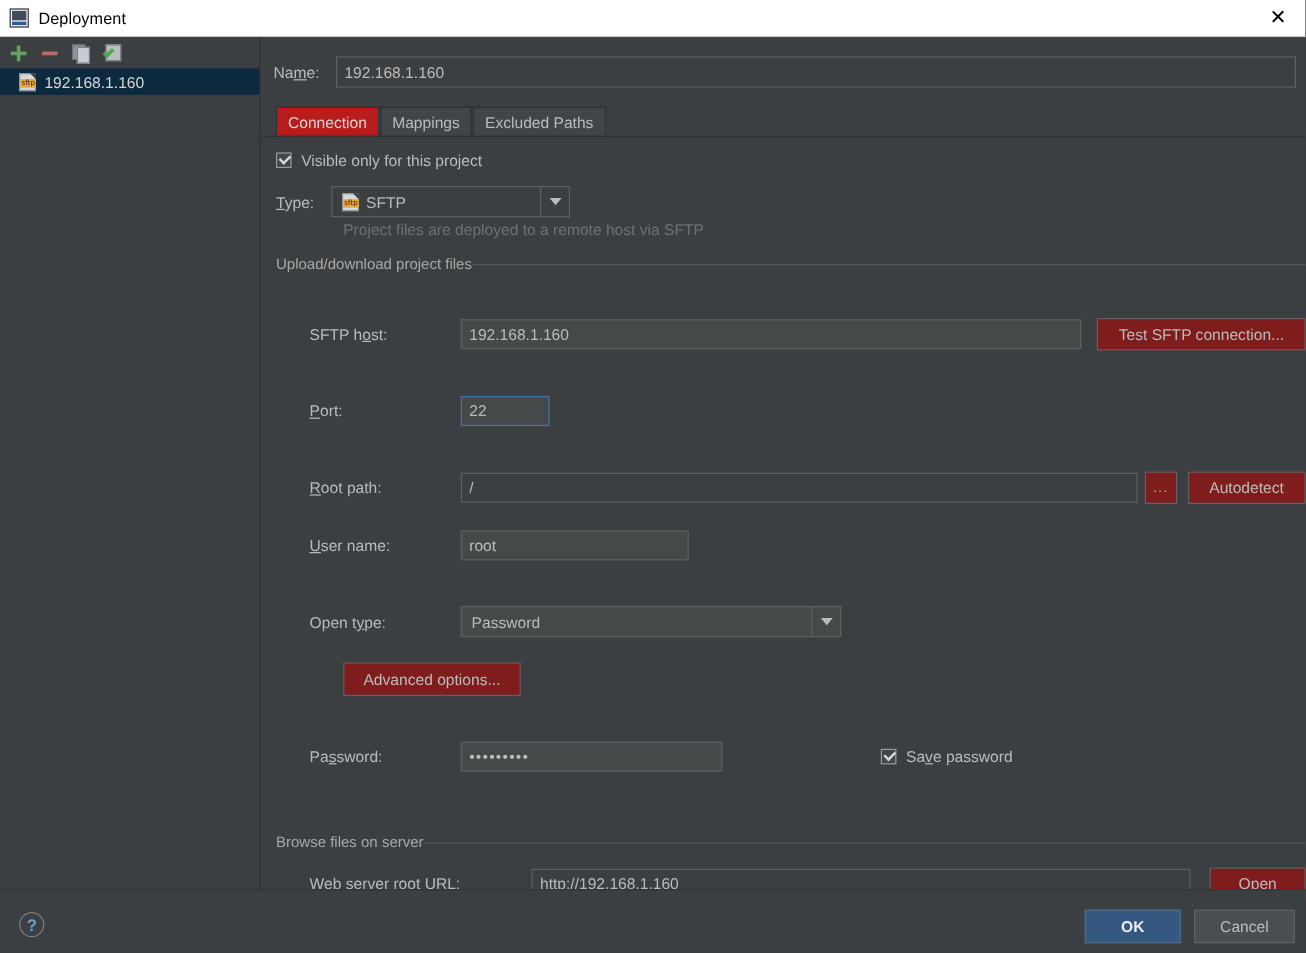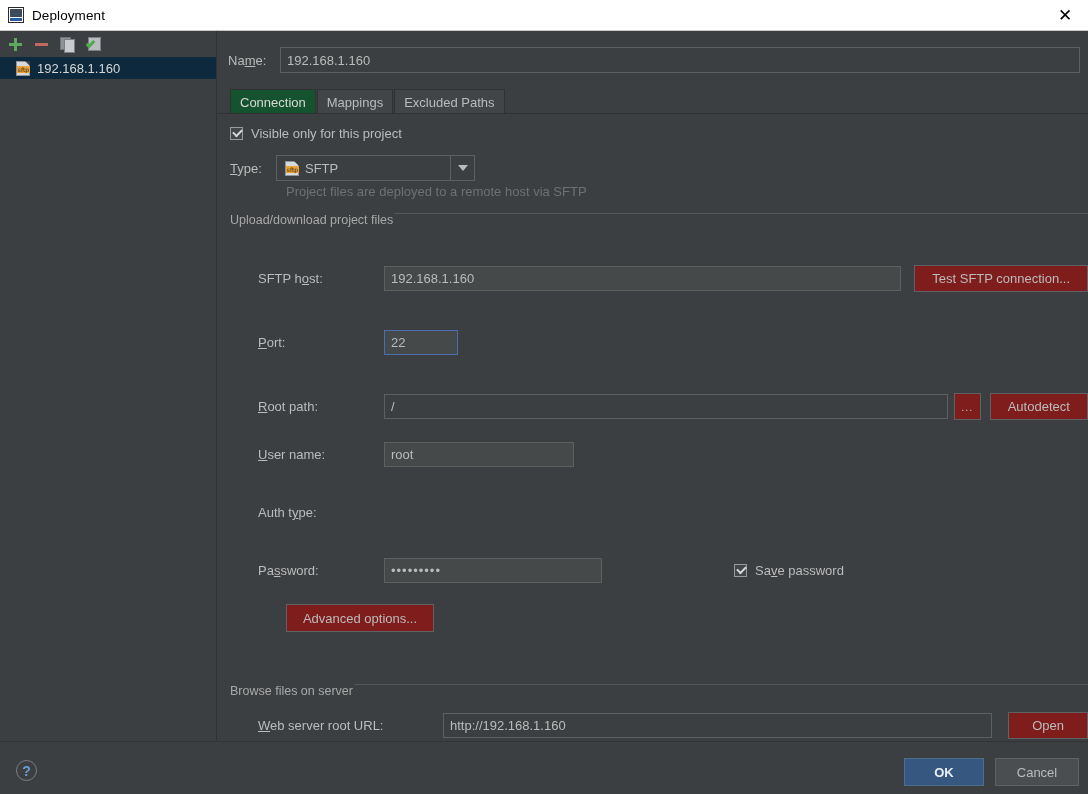--- a/index.html
+++ b/index.html
@@ -171,21 +171,21 @@
   .tab {
     height: 25px; line-height: 25px;
     padding: 0 9px;
     font-size: 13px; color: #bbbbbb;
     background: #414547;
     border: 1px solid #2f3133;
     border-bottom: none;
     margin-right: 1px;
     cursor: pointer;
   }
-  .tab.active { background: #14532d; color: #d8d8d8; }
+  .tab.active { background: #b91c1c; color: #d8d8d8; }
   .tabs-underline {
     position: absolute; left: -12px; right: -8px; bottom: 0;
     height: 1px; background: #2f3133;
   }
 
   .tab-content { padding: 12px 0 0 12px; }
 
   .check-row { display: flex; align-items: center; margin: 0 0 14px 0; }
   .cbox {
     width: 13px; height: 13px; margin-right: 8px;
@@ -231,21 +231,21 @@
     border-top: 6px solid #bbbbbb;
   }
   .combo .sftp-icon { margin-right: 6px; }
 
   .hint {
     color: #6e7174; font-size: 13px;
     margin: 0 0 0 48px; padding-left: 8px;
   }
 
   .group-sep {
-    display: flex; 
+    display: flex; align-items: center;
     margin: 14px 0 10px 0;
     gap: 1px;
   }
   .group-sep .g-label { font-size: 12.5px; color: #a8a8a8; white-space: nowrap; }
   .group-sep .g-line { flex: 1; height: 1px; background: #555759; }
 
   .form-row {
     display: flex; align-items: center;
     margin-bottom: 11px;
     padding-left: 28px;
@@ -405,34 +405,42 @@
         <button class="btn btn-dots" style="margin-left:6px;">...</button>
         <button class="btn" style="margin-left:9px;width:100px;">Autodetect</button>
       </div>
 
       <div class="form-row" style="margin-top:22px;">
         <span class="f-label"><u>U</u><span>ser name:</span></span>
         <input class="field" type="text" style="width: 190px;" value="root">
       </div>
 
       <div class="form-row">
-        <span class="f-label"><span>Auth t</span><u>y</u><span>pe:</span></span>
+        <span class="f-label"><span>Open t</span><u>y</u><span>pe:</span></span>
+        <div class="combo">
+          <div class="combo-value" style="width:292px;background:#45494a;">
+            <span>Password</span>
+          </div>
+          <div class="combo-arrow" style="background:#45494a;">
+            <span class="arrow-down"></span>
+          </div>
+        </div>
+      </div>
+
+      <div class="form-row" style="margin-top:21px;">
+        <button class="btn" style="margin-left:28px;width:148px;height:28px;">Advanced options...</button>
       </div>
 
       <div class="form-row">
         <span class="f-label"><span>Pa</span><u>s</u><span>sword:</span></span>
         <input class="field" type="text" style="width: 218px; letter-spacing: 1px;" value="•••••••••">
         <span class="cbox checked" style="margin-left:132px;"></span>
         <span class="check-label"><span>Sa</span><u>v</u><span>e password</span></span>
       </div>
 
-      <div class="form-row" style="margin-top:21px;">
-        <button class="btn" style="margin-left:28px;width:148px;height:28px;">Advanced options...</button>
-      </div>
-
       <div class="group-sep" style="margin-top:52px;">
         <span class="g-label">Browse files on server</span>
         <span class="g-line"></span>
       </div>
 
       <div class="form-row" style="margin-top:14px;">
         <span class="f-label" style="width:185px;"><u>W</u><span>eb server root URL:</span></span>
         <input class="field" type="text" style="width: 570px; background: rgb(60, 63, 65);" value="http://192.168.1.160">
         <button class="btn" style="margin-left:16px;width:82px;">Open</button>
       </div>

